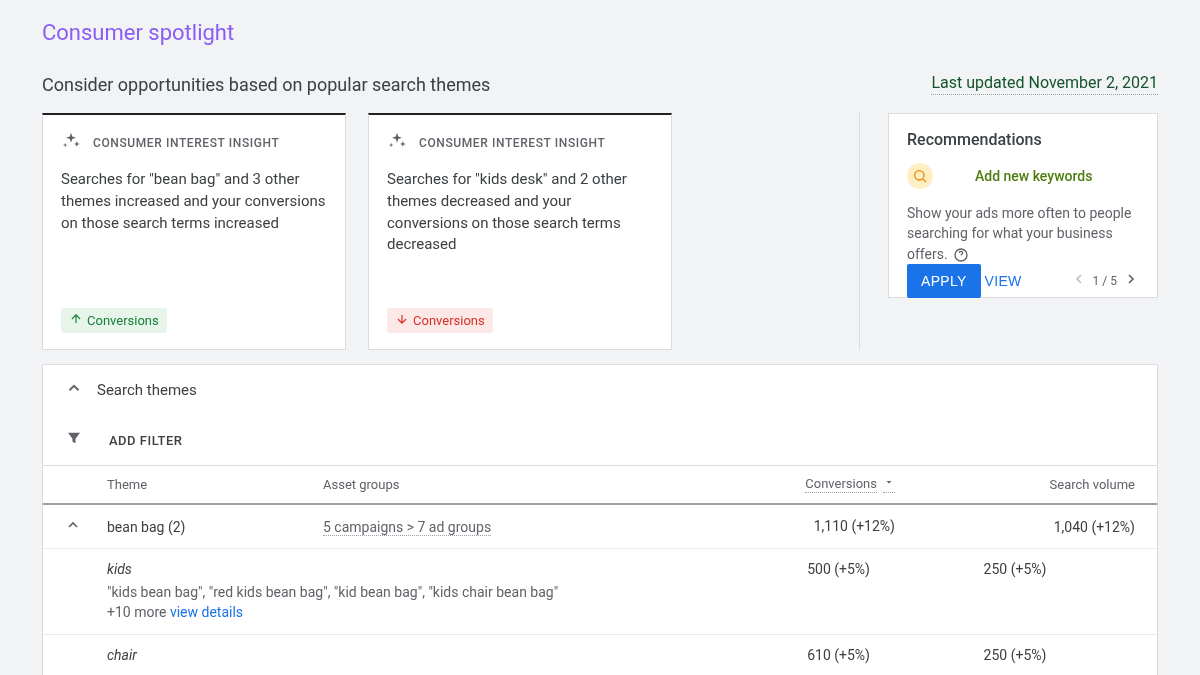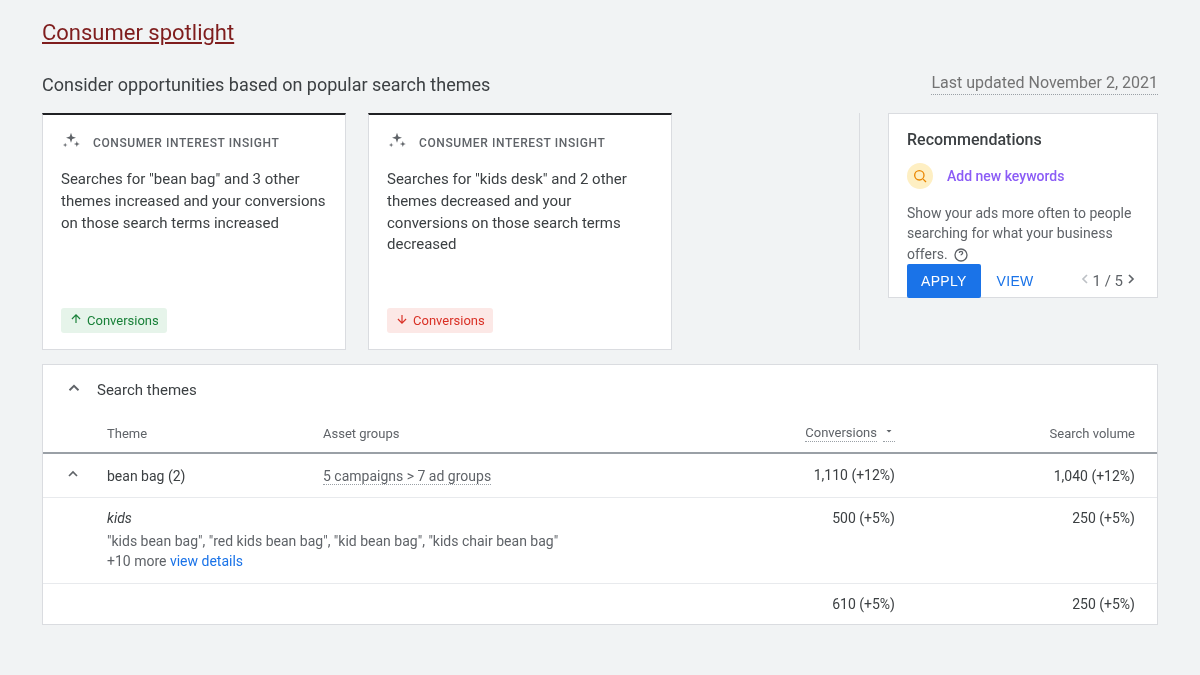--- a/index.html
+++ b/index.html
@@ -1,45 +1,45 @@
 <!DOCTYPE html>
 <html><head>
 <meta charset="utf-8">
 <style>
 * { box-sizing: border-box; margin: 0; padding: 0; }
 body { font-family: 'Google Sans', Roboto, Arial, sans-serif; background: #f1f3f4; color: #3c4043; width: 1200px; height: 675px; overflow: hidden; }
 .page { padding: 20px 42px; }
-.page-title { font-size: 22px; font-weight: 400; color: #7f1d1d; margin-bottom: 28px; text-decoration: underline; }
+.page-title { font-size: 22px; font-weight: 400; color: #8b5cf6; margin-bottom: 28px; }
 .header-row { display: flex; justify-content: space-between; align-items: center; margin-bottom: 18px; }
 .section-title { font-size: 18px; font-weight: 400; color: #3c4043; }
-.last-updated { font-size: 16px; color: #737373; border-bottom: 1px dotted #9aa0a6; padding-bottom: 2px; }
+.last-updated { font-size: 16px; color: #14532d; border-bottom: 1px dotted #9aa0a6; padding-bottom: 2px; }
 .cards-row { display: flex; gap: 22px; }
 .insight-card { background: #fff; border: 1px solid #dadce0; border-top: 2px solid #202124; width: 304px; height: 237px; padding: 16px 18px; display: flex; flex-direction: column; position: relative; }
 .insight-card .kicker { display: flex; align-items: center; gap: 12px; margin-bottom: 14px; }
 .sparkle-icon svg { width: 20px; height: 20px; }
 .kicker-text { font-size: 12px; font-weight: 500; letter-spacing: 0.6px; color: #5f6368; }
 .insight-body { font-size: 15px; line-height: 1.45; color: #3c4043; flex: 1; }
 .conv-badge { display: inline-flex; align-items: center; gap: 4px; padding: 4px 8px; border-radius: 3px; font-size: 13px; font-weight: 400; width: fit-content; }
 .conv-up { background: #e6f4ea; color: #188038; }
 .conv-down { background: #fce8e6; color: #d93025; }
 .divider { width: 1px; background: #dadce0; margin: 0 6px; }
 .rec-card { background: #fff; border: 1px solid #dadce0; width: 270px; height: 185px; padding: 16px 18px; display: flex; flex-direction: column; }
 .rec-title { font-size: 16px; font-weight: 500; color: #3c4043; margin-bottom: 14px; }
 .rec-header { display: flex; align-items: center; gap: 14px; margin-bottom: 14px; }
 .rec-icon { width: 26px; height: 26px; border-radius: 50%; background: #feefc3; display: flex; align-items: center; justify-content: center; }
 .rec-icon svg { width: 16px; height: 16px; }
-.rec-name { font-size: 14px; font-weight: 500; color: #8b5cf6; }
+.rec-name { font-size: 14px; font-weight: 500; color: #4d7c0f; margin-left: 28px; }
 .rec-body { font-size: 14px; line-height: 1.45; color: #5f6368; flex: 1; }
 .help-icon { display: inline-flex; vertical-align: middle; margin-left: 2px; }
 .help-icon svg { width: 16px; height: 16px; }
 .rec-footer { display: flex; align-items: center; justify-content: space-between; }
-.rec-actions { display: flex; align-items: center; gap: 12px; }
+.rec-actions { display: flex; align-items: center; }
 .btn-apply { background: #1a73e8; color: #fff; border: none; padding: 9px 14px; font-size: 14px; font-weight: 500; letter-spacing: 0.3px; border-radius: 2px; cursor: pointer; }
 .btn-view { background: none; border: none; color: #1a73e8; font-size: 14px; font-weight: 500; letter-spacing: 0.3px; cursor: pointer; padding: 9px 4px; }
-.pager { display: flex; align-items: center; gap: 0; color: #5f6368; font-size: 15px; }
+.pager { display: flex; align-items: center; gap: 6px; color: #5f6368; font-size: 12px; }
 .pager svg { width: 16px; height: 16px; }
 .chev-disabled { color: #bdc1c6; }
 .themes-panel { background: #fff; border: 1px solid #dadce0; margin-top: 14px; }
 .themes-header { display: flex; align-items: center; gap: 14px; padding: 14px 22px; }
 .themes-header svg { width: 18px; height: 18px; }
 .themes-header .label { font-size: 15px; color: #3c4043; }
 .filter-row { display: flex; align-items: center; gap: 26px; padding: 14px 22px; border-bottom: 1px solid #dadce0; }
 .filter-row svg { width: 18px; height: 18px; fill: #5f6368; }
 .add-filter { font-size: 13px; font-weight: 500; letter-spacing: 0.5px; color: #3c4043; }
 .table-head { display: flex; align-items: center; padding: 10px 22px; border-bottom: 2px solid #9aa0a6; font-size: 13px; color: #5f6368; }
@@ -51,21 +51,21 @@
 .col-vol { width: 240px; text-align: right; }
 .sort-icon svg { width: 12px; height: 12px; fill: #5f6368; }
 .table-row { display: flex; align-items: center; padding: 12px 22px; border-bottom: 1px solid #e8eaed; font-size: 14px; color: #3c4043; }
 .table-row .col-expand svg { width: 16px; height: 16px; }
 .asset-link { color: #5f6368; border-bottom: 1px dotted #9aa0a6; cursor: pointer; }
 .sub-row { padding: 12px 22px 12px 22px; border-bottom: 1px solid #e8eaed; }
 .sub-row .line1 { display: flex; align-items: center; font-size: 14px; }
 .sub-row .theme-name { margin-left: 42px; width: 216px; font-style: italic; }
 .sub-row .spacer { flex: 1; }
 .sub-row .conv-val { width: 170px; text-align: right; }
-.sub-row .vol-val { width: 240px; text-align: right; }
+.sub-row .vol-val { width: 240px; text-align: center; margin-left: 25px; }
 .sub-row .terms { margin-left: 42px; color: #5f6368; font-size: 14px; margin-top: 6px; line-height: 1.4; }
 .view-details { color: #1a73e8; cursor: pointer; }
 .spacer-flex { flex: 1; }
 </style>
 </head>
 <body>
 
 <div class="page">
   <h1 class="page-title">Consumer spotlight</h1>
 
@@ -163,20 +163,28 @@
 
   <div class="themes-panel">
     <div class="themes-header">
       <span>
         <svg viewBox="0 0 24 24" fill="none" stroke="#5f6368" stroke-width="2.5">
             <path d="M18 15l-6-6-6 6"></path>
           </svg>
       </span>
       <span class="label">Search themes</span>
     </div>
+    <div class="filter-row">
+      <span>
+        <svg viewBox="0 0 24 24">
+            <path d="M4 5h16l-6 8v6l-4-2v-4L4 5z"></path>
+          </svg>
+      </span>
+      <span class="add-filter">ADD FILTER</span>
+    </div>
     <div class="table-head">
       <div class="col-expand"></div>
       <div class="col-theme">Theme</div>
       <div class="col-asset">Asset groups</div>
       <div class="col-conv">
         <span>Conversions</span>
         <span class="sort-icon">
           <svg viewBox="0 0 24 24">
               <path d="M7 10l5 5 5-5z"></path>
             </svg>
@@ -207,19 +215,20 @@
         <div class="vol-val">250 (+5%)</div>
       </div>
       <div class="terms">
         <span>"kids bean bag", "red kids bean bag", "kid bean bag", "kids chair bean bag"</span><br>
         <span>+10 more</span> <span class="view-details">view details</span>
       </div>
     </div>
 
     <div class="sub-row" style="border-bottom:none">
       <div class="line1">
+        <div class="theme-name">chair</div>
         <div class="spacer"></div>
         <div class="conv-val">610 (+5%)</div>
         <div class="vol-val">250 (+5%)</div>
       </div>
     </div>
   </div>
 </div>
 
 </body></html>

